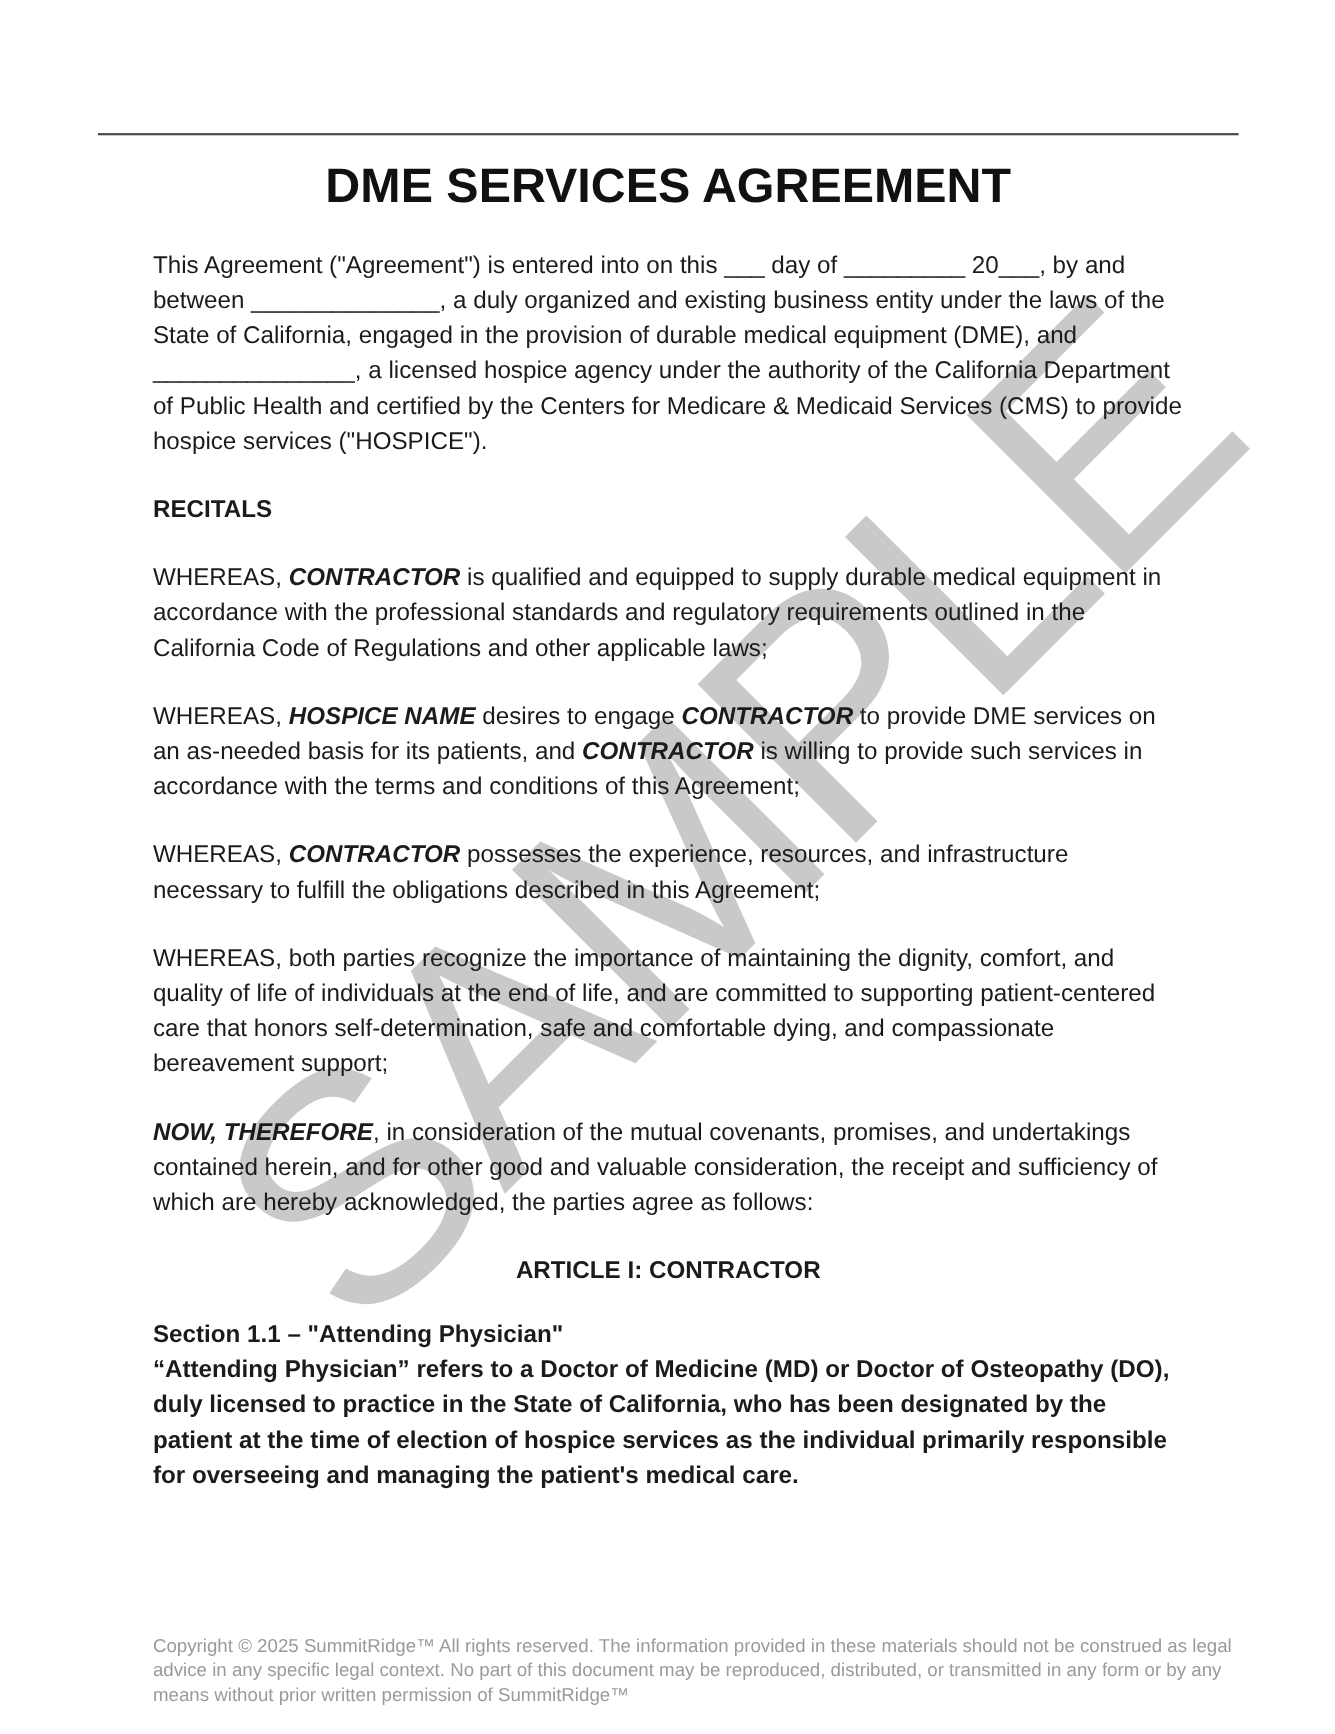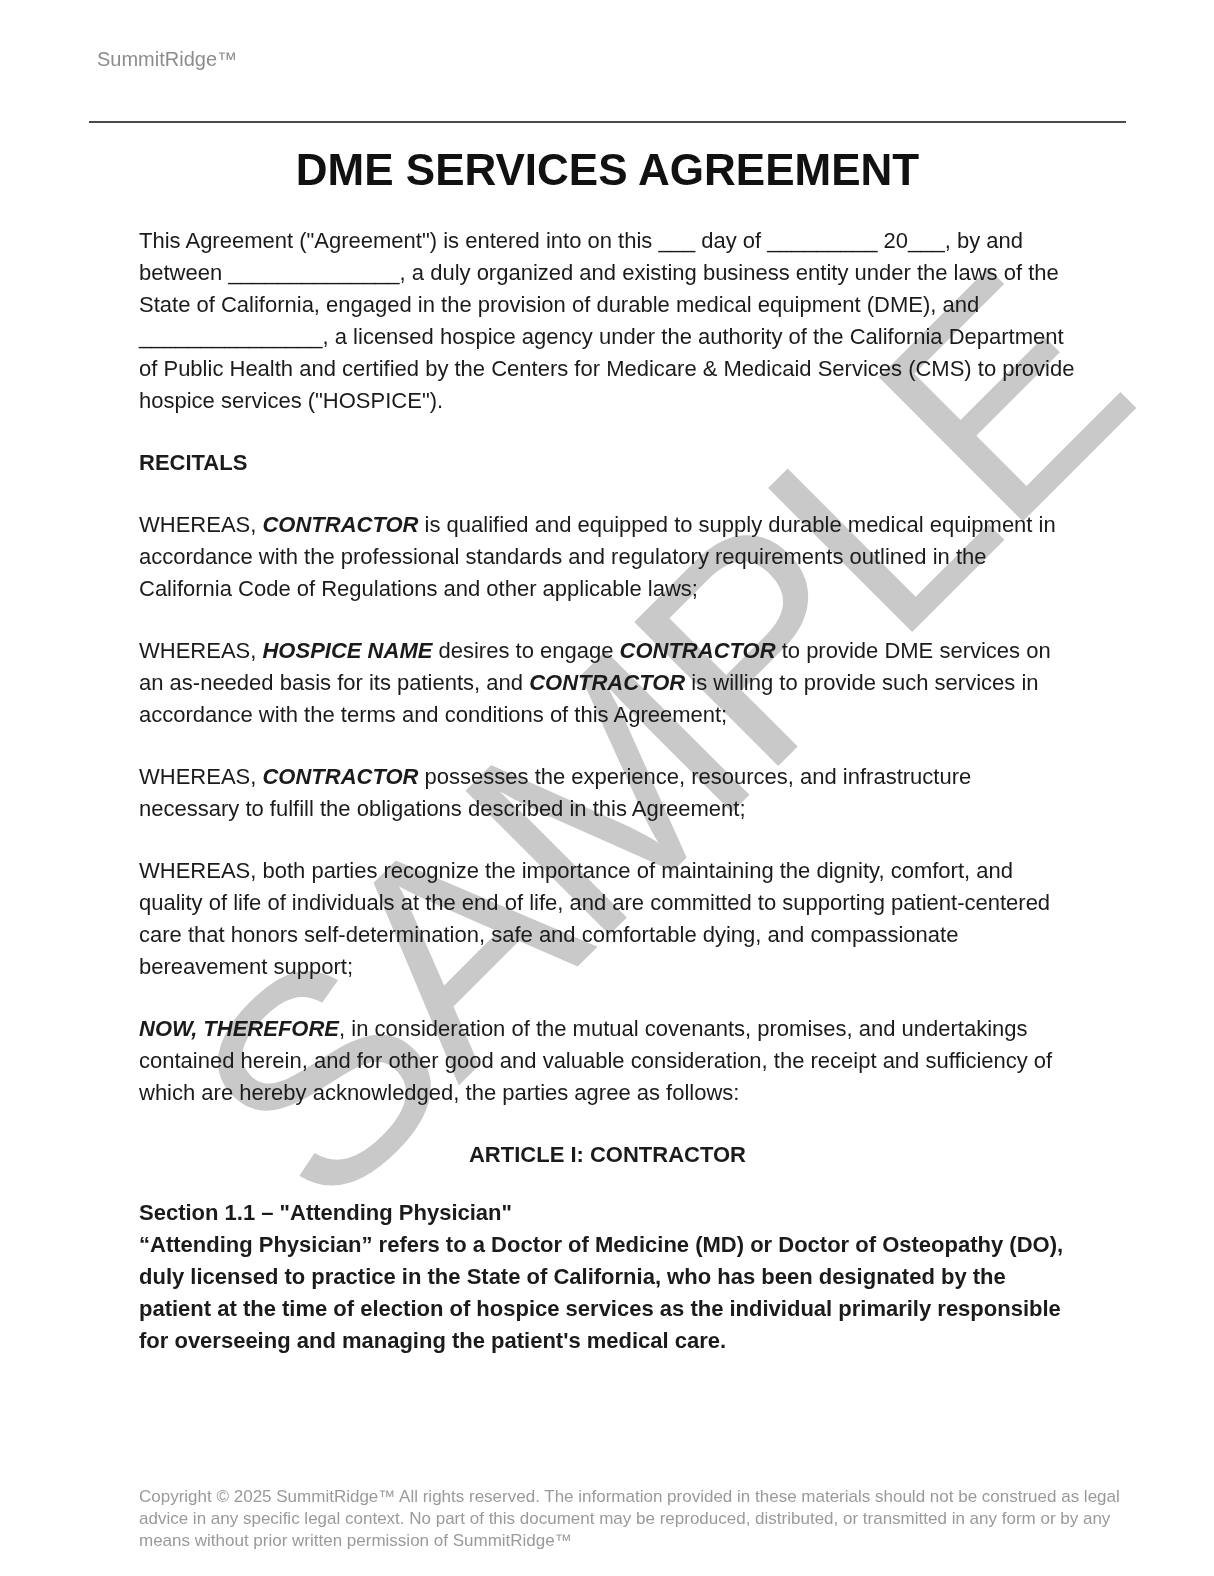--- a/index.html
+++ b/index.html
@@ -87,21 +87,20 @@
   }
 </style>
 </head>
 <body>
 
 <div class="page">
 
   <div class="watermark">SAMPLE</div>
 
   <div class="header">
-    <div>SummitRidge™</div>
   </div>
 
   <div class="rule"></div>
 
   <div class="content">
 
     <div class="doc-title">DME SERVICES AGREEMENT</div>
 
     <p><span>This Agreement ("Agreement") is entered into on this ___ day of _________ 20___, by and between ______________, a duly organized and existing business entity under the laws of the State of California, engaged in the provision of durable medical equipment (DME), and _______________, a licensed hospice agency under the authority of the California Department of Public Health and certified by the Centers for Medicare &amp; Medicaid Services (CMS) to provide hospice services ("HOSPICE").</span></p>
 

